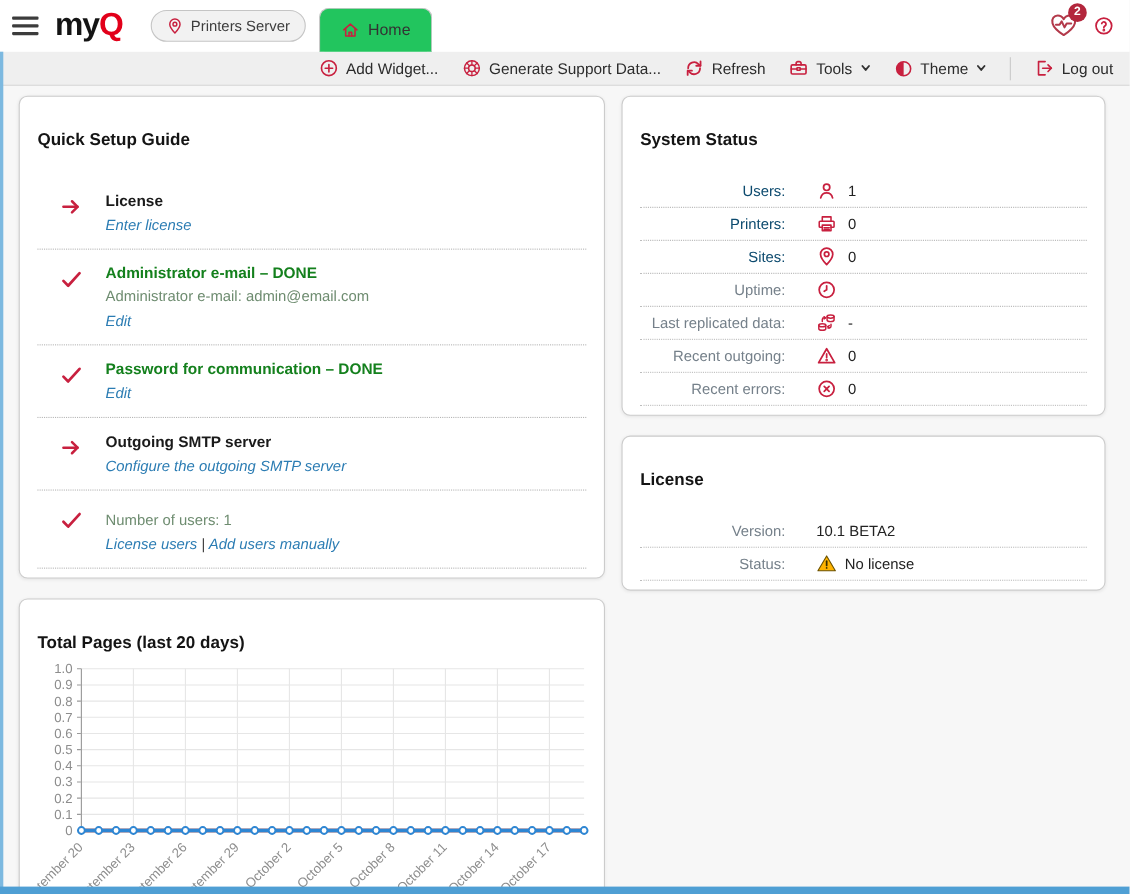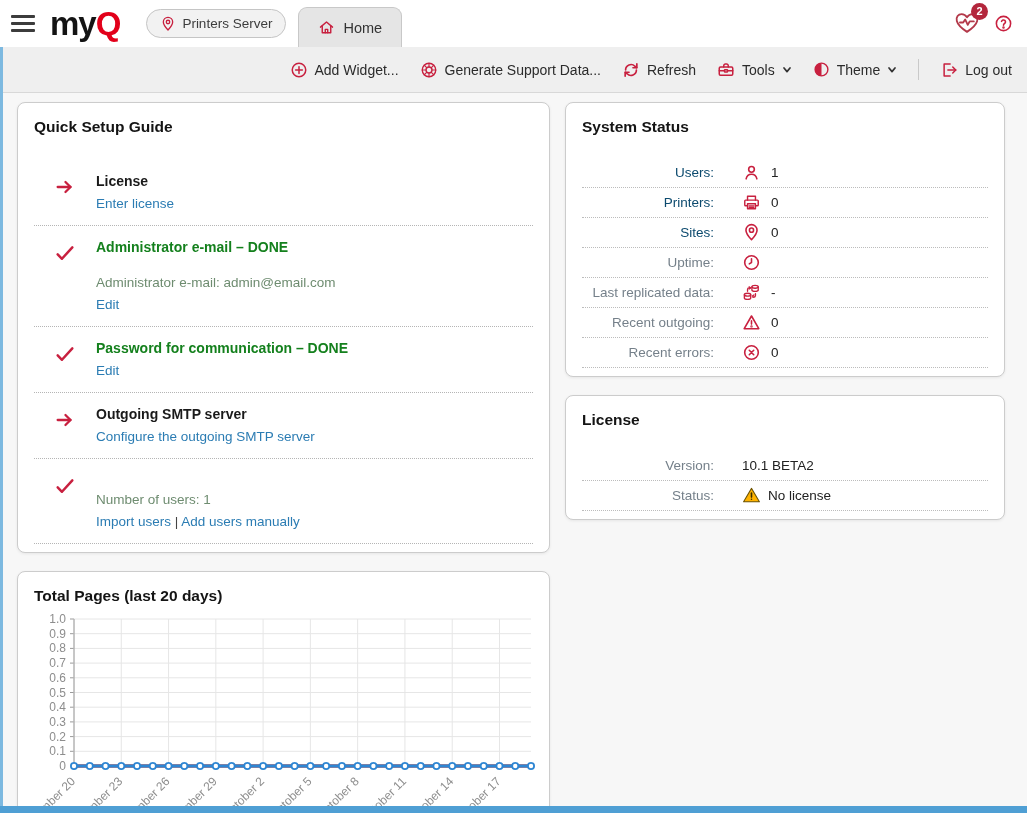--- a/index.html
+++ b/index.html
@@ -9,62 +9,62 @@
     background:#f7f7f7; position:relative; color:#222;
   }
   
   .left-frame  { position:absolute; left:0; top:47px; bottom:0; width:3px; background:#7db9e0; z-index:50; }
   .bottom-frame{ position:absolute; left:0; right:0; bottom:0; height:7px; background:#4f9fd4; z-index:50; }
 
   
   .header { height:47px; background:#fff; display:flex; align-items:center; position:relative; z-index:5; }
   .hamburger { width:24px; height:17px; margin-left:11px; display:flex; flex-direction:column; justify-content:space-between; cursor:pointer; }
   .hamburger span { height:3px; background:#3c3c3c; border-radius:1px; }
-  .logo { margin-left:15px; font-size:33px; font-weight:bold; letter-spacing:-1px; line-height:1; cursor:default;text-align:right; }
+  .logo { margin-left:15px; font-size:29px; font-weight:bold; letter-spacing:-1px; line-height:1; cursor:default;text-align:right; }
   .logo .lg-black { color:#141414; }
   .logo .lg-red   { color:#e2001a; }
   .server-pill { margin-left:26px; height:29px; border:1px solid #c5c5c5; border-radius:15px; background:#f2f2f2;
                  display:flex; align-items:center; gap:6px; padding:0 13px; font-size:13.5px; color:#3d3d3d; cursor:pointer; }
-  .home-tab { margin-left:12px; align-self:flex-end; height:40px; background:#e5e5e5;
+  .home-tab { margin-left:12px; align-self:flex-end; height:40px; background:#22c55e;
               border:1px solid #c8c8c8; border-bottom:none; border-radius:9px 9px 0 0;
               display:flex; align-items:center; gap:8px; padding:0 19px; font-size:14.5px; color:#333; cursor:pointer; }
   .hdr-right { margin-left:auto; display:flex; align-items:center; gap:13px; margin-right:14px; }
   .heart-wrap { position:relative; width:27px; height:28px; cursor:pointer; }
   .heart-badge { position:absolute; top:-7px; right:-7px; min-width:17px; height:17px; border-radius:9px;
                  background:#b3263c; color:#fff; font-size:11px; font-weight:bold;
                  display:flex; align-items:center; justify-content:center; padding:0 3px; }
   .icon { display:inline-flex; align-items:center; justify-content:center; }
   .icon svg { display:block; }
 
   
-  .toolbar { height:46px; background:#efefef; border-bottom:1px solid #d8d8d8;
+  .toolbar { height:31px; background:#efefef; border-bottom:1px solid #d8d8d8;
              display:flex; align-items:center; justify-content:flex-end; gap:21px; padding-right:15px;
              font-size:14px; color:#2b2b2b; position:relative; z-index:4; }
   .tb-item { display:flex; align-items:center; gap:7px; cursor:pointer; white-space:nowrap; }
   .tb-item .icon { color:#c8203f; }
   .tb-divider { width:1px; height:21px; background:#c9c9c9; }
 
   
   .content { display:flex; gap:15px; padding:9px 16px 0 17px; align-items:flex-start; }
   .col-left  { width:533px; flex:none; }
   .col-right { width:440px; flex:none; }
   .panel { background:#fff; border:1px solid #ccc; border-radius:8px; box-shadow:0 1px 3px rgba(0,0,0,.07);
-           padding:15px 16px 8px 16px; }
+           padding:31px 16px 8px 16px; }
   .panel + .panel { margin-top:18px; }
   .panel-title { font-size:15.5px; font-weight:bold; color:#141414; }
 
   
   .qsg-items { margin-top:24px; }
   .qsg-item { display:flex; padding:13px 0 14px 0; border-bottom:1px dotted #b5b5b5; }
   .qsg-icon { flex:0 0 62px; display:flex; justify-content:center; align-items:flex-start; padding-top:3px; color:#c8203f; }
   .qsg-body { flex:1; }
   .qsg-title { font-size:14px; font-weight:bold; color:#1a1a1a; }
   .qsg-item.done .qsg-title { color:#14801d; }
-  .qsg-sub   { font-size:13.5px; color:#6e8c70; margin-top:20px; }
-  .qsg-links { font-size:13.5px; margin-top:7px; }
+  .qsg-sub   { font-size:13.5px; color:#6e8c70; margin-top:6px; }
+  .qsg-links { font-size:13.5px; margin-top:7px;font-style:italic; }
   a.lnk { color:#2b7cb3; text-decoration:none; cursor:pointer; }
   .lnk-sep { color:#444; }
 
   
   .rows { margin-top:22px; }
   .srow { display:flex; align-items:center; height:30px; border-bottom:1px dotted #bcbcbc; font-size:13.5px; }
   .srow-label { flex:0 0 132px; text-align:right; color:#75808a; }
   .srow-label.linkish { color:#0c4a6e; cursor:pointer; }
   .srow-mid { width:28px; }
   .srow .icon { color:#c8203f; }
@@ -274,21 +274,21 @@
           <div class="qsg-item done">
             <div class="qsg-icon">
               <span class="icon">
                 <svg viewBox="0 0 24 24" fill="none" stroke="currentColor" stroke-width="2" stroke-linecap="round" stroke-linejoin="round" width="22" height="22">
                   <path stroke-width="2.7" d="M4 13.5l4.7 4.8L20 5.8"></path>
                 </svg>
               </span>
             </div>
     <div class="qsg-body">
       <div class="qsg-sub">Number of users: 1</div>
-      <div class="qsg-links"><a class="lnk">Import users</a><span class="lnk-sep"> | </span><a class="lnk">Add users manually</a></div>
+      <div class="qsg-links"><a class="lnk">License users</a><span class="lnk-sep"> | </span><a class="lnk">Add users manually</a></div>
     </div>
           </div>
         </div>
     </div>
 
     <div class="panel chart-panel">
       <div class="panel-title">Total Pages (last 20 days)</div>
       <div class="chart-wrap" id="chart-wrap"><svg width="503" height="228" viewBox="0 0 503 228">
             <line x1="40" y1="155" x2="497" y2="155" stroke="#e6e6e6" stroke-width="1"></line>
             <line x1="36" y1="155" x2="40" y2="155" stroke="#9a9a9a" stroke-width="1"></line>

